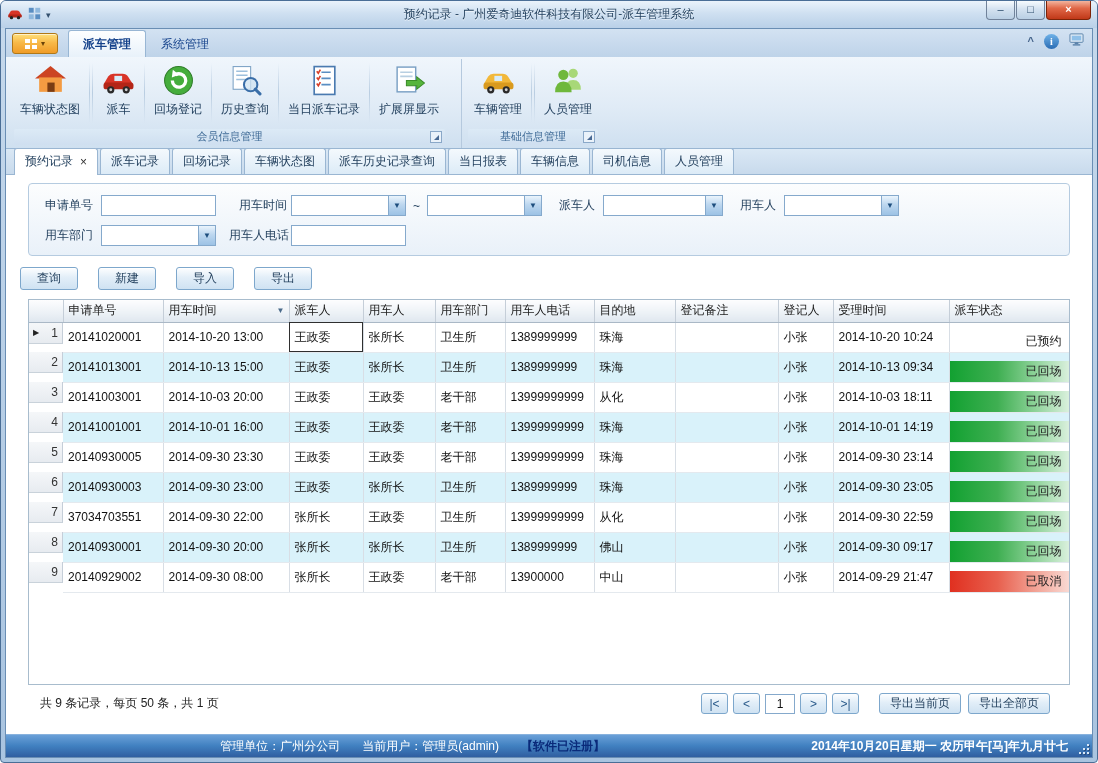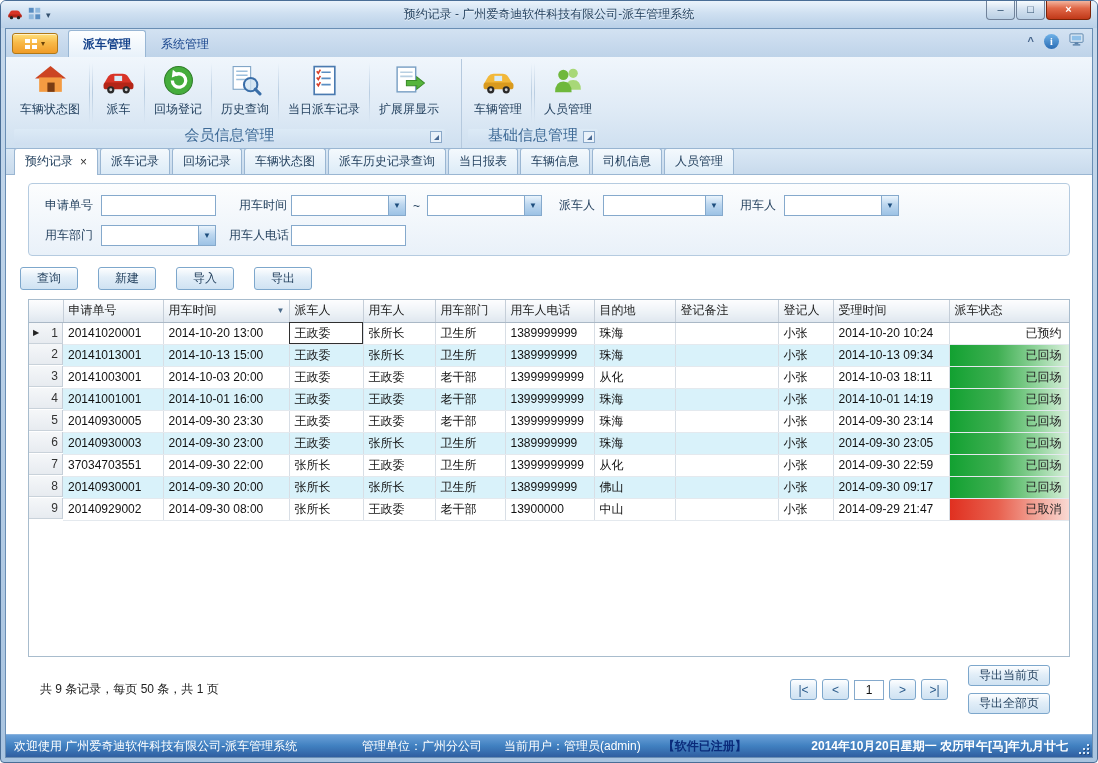--- a/index.html
+++ b/index.html
@@ -39,22 +39,22 @@
   .ribbon { height:92px; flex:none; display:flex; padding:2px 4px 0;
     background:linear-gradient(#f0f6fc,#e0ebf6 55%,#cfe0f0); border-bottom:1px solid #98b6d4; }
   .rgroup { display:flex; flex-direction:column; padding:0 2px; }
   .rgroup + .rgroup { border-left:1px solid #b5c9de; margin-left:12px; padding-left:4px; }
   .rbuttons { flex:1; display:flex; align-items:stretch; }
   .rbtn { display:flex; flex-direction:column; align-items:center; padding:5px 8px 2px; gap:4px; border-radius:3px; cursor:default; }
   .rbtn .ricon { width:33px; height:33px; flex:none; }
   .rbtn .ricon svg { width:100%; height:100%; }
   .rbtn .rlabel { color:#1e3c5a; white-space:nowrap; }
   .rsep { width:1px; flex:none; margin:4px 1px; background:linear-gradient(rgba(255,255,255,0),#b9cde1,rgba(255,255,255,0)); }
-  .rgroup-label { height:16px; flex:none; position:relative; display:flex; align-items:flex-end; justify-content:center;
-    color:#3e6a96; font-size:15px; background:linear-gradient(#dceaf6,#cfdff0); border-radius:2px; margin:2px 2px 3px; }
+  .rgroup-label { height:16px; flex:none; position:relative; display:flex; align-items:flex-start; justify-content:center;
+    color:#3e6a96; font-size:11px; background:linear-gradient(#dceaf6,#cfdff0); border-radius:2px; margin:2px 2px 3px; }
   .launcher { position:absolute; right:3px; top:2px; width:12px; height:12px; border:1px solid #8aa8c8; background:#eaf2fa;
     display:flex; align-items:flex-end; justify-content:flex-end; padding:2px; }
   .launcher i { display:block; width:0; height:0; border-bottom:5px solid #4a6a94; border-left:5px solid transparent; }
 
   
   .doctabs { height:26px; flex:none; display:flex; align-items:flex-end; padding:3px 8px 0;
     background:linear-gradient(#dae8f5,#c8daec); border-bottom:1px solid #9ab6d2; }
   .dtab { display:flex; align-items:center; gap:7px; padding:4px 10px; margin-right:2px; border:1px solid #9ab6d2; border-bottom:none;
     border-radius:3px 3px 0 0; background:linear-gradient(#f4f9fd,#dcebf7); white-space:nowrap; position:relative; }
   .dtab.active { background:#fff; top:1px; padding-bottom:5px; }
@@ -92,33 +92,33 @@
   .grid .sort-arrow { position:absolute; right:4px; top:6px; font-size:8px; color:#4a6a8a; }
   .grid td { height:21px; border-right:1px solid #d8dee5; border-bottom:1px solid #e4e9ee; padding:0 5px;
     white-space:nowrap; overflow:hidden; color:#111; }
   .grid tr.zebra td { background:#d9f2fa; }
   .grid td.rowhdr { background:linear-gradient(#f5f7f9,#e7ebf0); border-right:1px solid #c5ced8; color:#333;
     display:flex; align-items:center; justify-content:space-between; padding:0 4px; border-bottom:1px solid #c9d2da; height:21px; }
   .grid tr.zebra td.rowhdr { background:linear-gradient(#f5f7f9,#e7ebf0); }
   .row-indicator { font-size:8px; color:#222; }
   .grid td.sel-cell { outline:1px solid #2f2f2f; outline-offset:-1px; background:#fff !important; }
   .grid td.status-cell { padding:0; }
-  .status-inner { height:21px; display:flex; align-items:center; justify-content:flex-end; padding:0 7px; color:#222; }
+  .status-inner { height:21px; display:flex; align-items:center; justify-content:flex-end; padding:0 7px; color:#222;margin-top:8px; }
   .status-returned { background:linear-gradient(90deg,#12a131 0%,#3faf52 40%,#8fd39a 72%,#daf0dd 100%); }
   .status-cancelled { background:linear-gradient(90deg,#e03020 0%,#e8604e 40%,#f2a396 72%,#f9d9d3 100%); }
 
   
   .pagerrow { flex:none; display:flex; align-items:center; margin:8px 10px 14px 8px; }
   .pager-summary { color:#222; margin-left:12px; }
   .pager-controls { margin-left:auto; display:flex; align-items:center; gap:5px; }
   .pbtn { min-width:27px; height:21px; border:1px solid #7da7cc; border-radius:3px;
     background:linear-gradient(#fdfeff,#e2eef8 45%,#cfe2f2); color:#2a5a8a; font:inherit;
     display:flex; align-items:center; justify-content:center; cursor:default; }
   .pinput { width:30px; height:20px; border:1px solid #85a9cc; text-align:center; font:inherit; color:#111; }
-  .pager-export { display:flex; gap:7px; margin-left:15px; margin-right:18px;flex-direction:column; }
+  .pager-export { display:flex; gap:7px; margin-left:15px; margin-right:18px; }
   .pbtn.wide { padding:0 10px; color:#1e3c5a; }
 
   
   .statusbar { height:23px; flex:none; display:flex; align-items:center; padding:0 8px; color:#fff;
     background:linear-gradient(#6aa0d8,#4080c0 50%,#305ea0); border-top:1px solid #88b2dd; position:relative; }
   .sb-mid { margin-left:auto; display:flex; align-items:center; gap:22px; }
   .sb-date { margin-left:auto; margin-right:16px;font-weight:bold; }
   .license { color:#0a2a7a; font-weight:bold; cursor:default; }
   .grip { position:absolute; right:2px; bottom:2px; width:12px; height:12px; }
   .grip i { position:absolute; width:2px; height:2px; background:#d8e8f8; box-shadow:1px 1px 0 #2a5080; }
@@ -596,21 +596,20 @@
           <button class="pbtn">&gt;|</button>
           <span class="pager-export">
             <button class="pbtn wide">导出当前页</button>
             <button class="pbtn wide">导出全部页</button>
           </span>
         </span>
       </div>
     </div>
 
     <div class="statusbar">
-      <span>欢迎使用 广州爱奇迪软件科技有限公司-派车管理系统</span>
       <span class="sb-mid">
         <span>管理单位：广州分公司</span>
         <span>当前用户：管理员(admin)</span>
         <span class="license">【软件已注册】</span>
       </span>
       <span class="sb-date">2014年10月20日星期一 农历甲午[马]年九月廿七</span>
       <span class="grip">
           <i></i>
           <i></i>
           <i></i>

